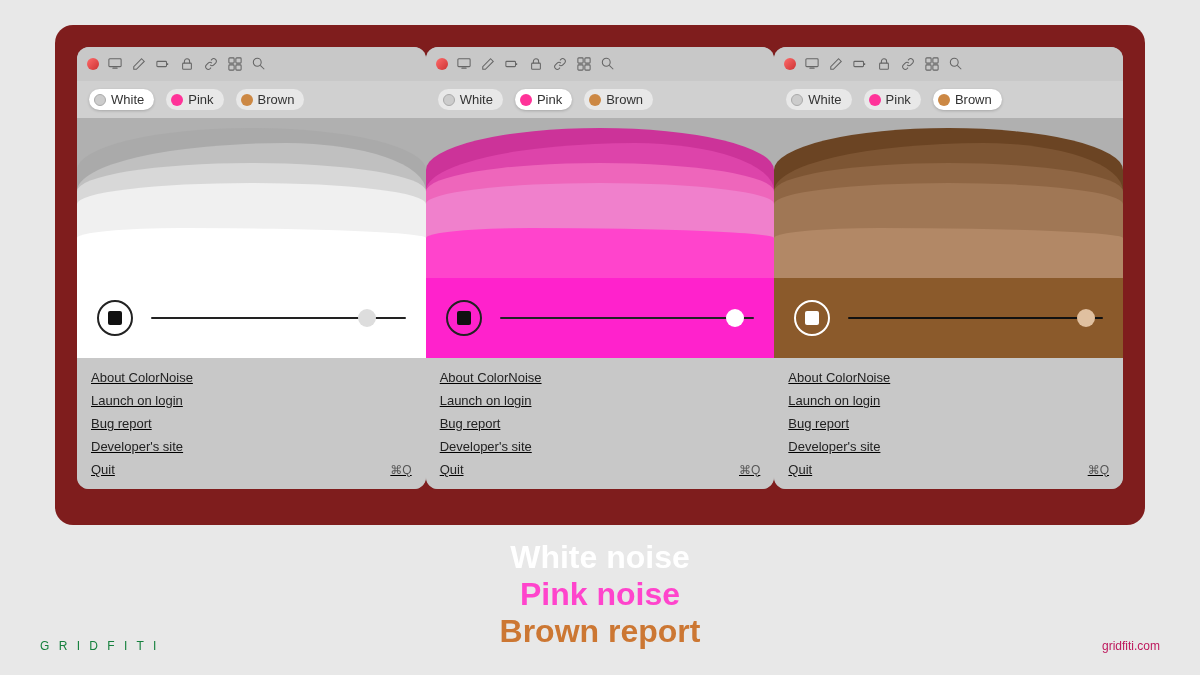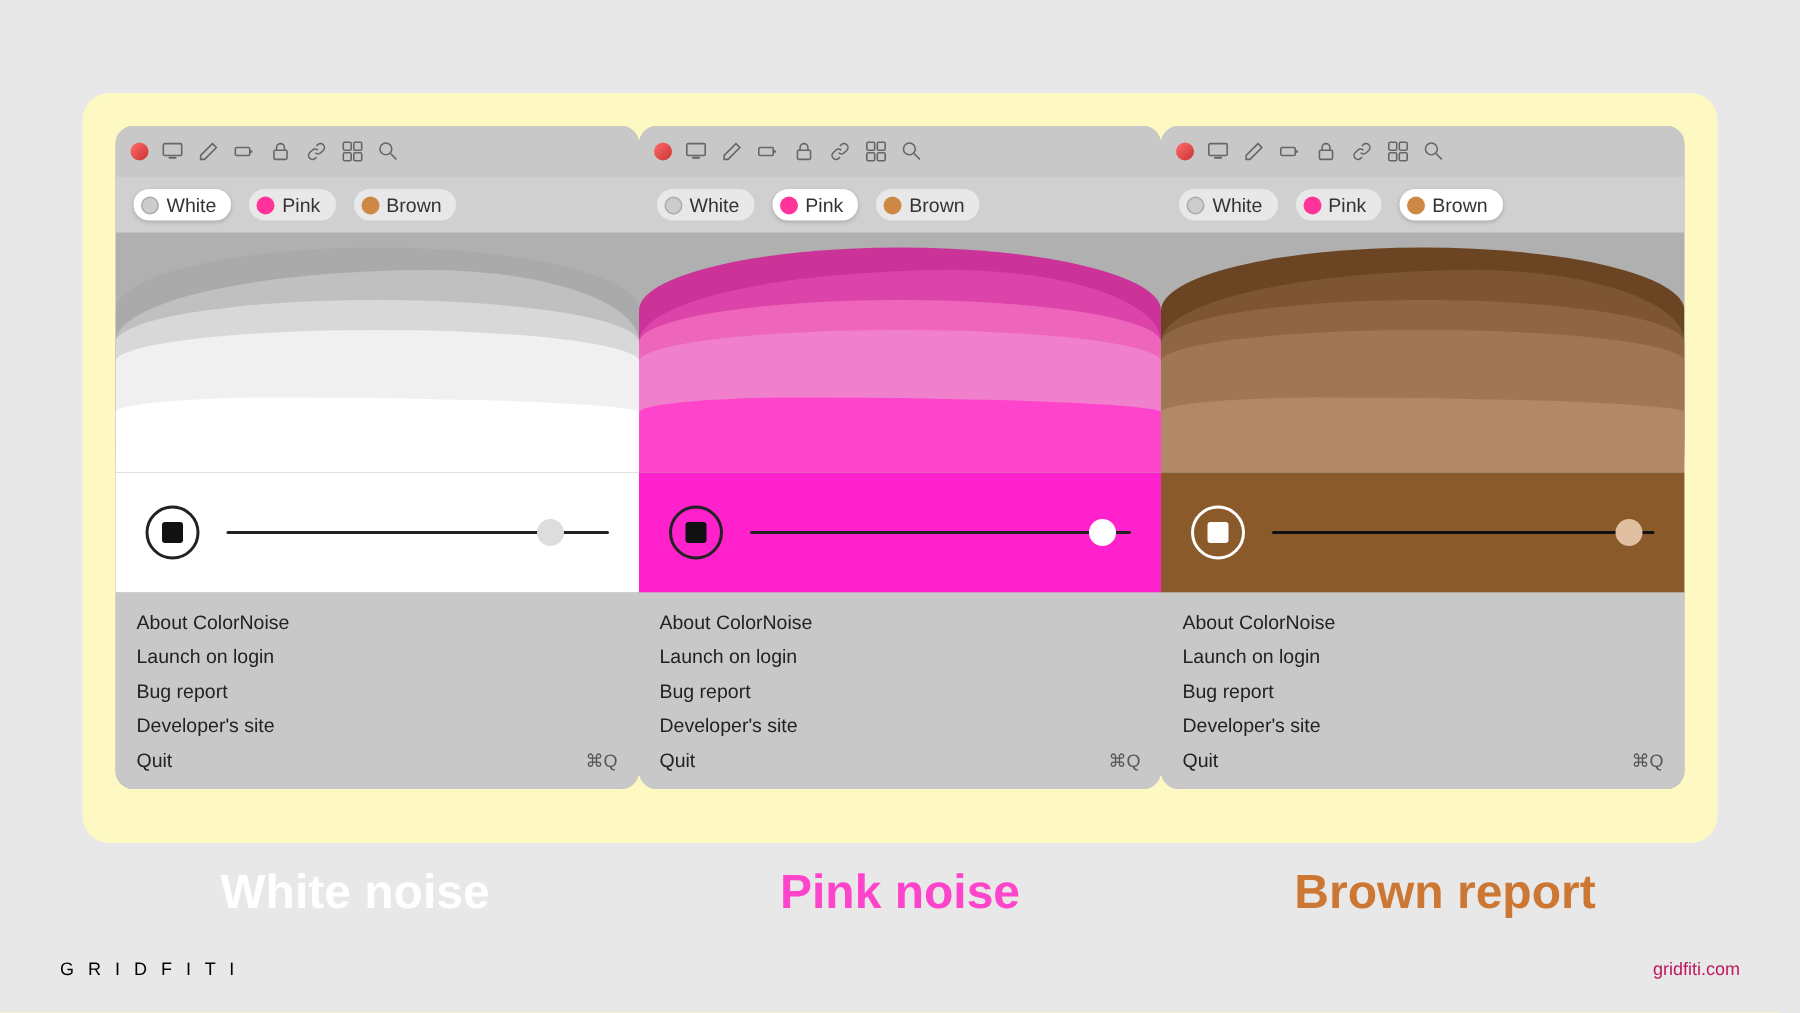--- a/index.html
+++ b/index.html
@@ -15,34 +15,34 @@
       font-family: -apple-system, BlinkMacSystemFont, 'Helvetica Neue', sans-serif;
       position: relative;
     }
 
     .brand-left {
       position: absolute;
       bottom: 22px;
       left: 40px;
       font-size: 12px;
       letter-spacing: 3px;
-      color: #000000;
+      color: #15803d;
       font-weight: 500;
     }
 
     .brand-right {
       position: absolute;
       bottom: 22px;
       right: 40px;
       font-size: 12px;
       color: #be185d;
     }
 
     .main-container {
-      background: #fef9c3;
+      background: #7f1d1d;
       border-radius: 18px;
       padding: 22px 22px 36px 22px;
       display: flex;
       width: 1090px;
     }
 
     .panel {
       flex: 1;
       border-radius: 12px;
       overflow: hidden;
@@ -200,20 +200,21 @@
 
     .thumb-white { background: #ddd; right: 30px; }
     .thumb-pink { background: white; right: 10px; }
     .thumb-brown { background: #e0c0a0; right: 8px; }
 
     
     .menu {
       background: #c8c8c8;
       padding: 8px 14px;
       flex: 1;
+      text-decoration: underline;
     }
 
     .menu-item {
       padding: 4px 0;
       font-size: 13px;
       color: #222;
       display: flex;
       justify-content: space-between;
       align-items: center;
     }
@@ -225,20 +226,21 @@
     .menu-shortcut {
       color: #555;
       font-size: 12px;
     }
 
     
     .bottom-labels {
       display: flex;
       width: 1090px;
       padding-top: 14px;
+      flex-direction: column;
     }
 
     .bottom-label {
       flex: 1;
       text-align: center;
       font-size: 32px;
       font-weight: 800;
     }
 
     .label-white { color: white; }

